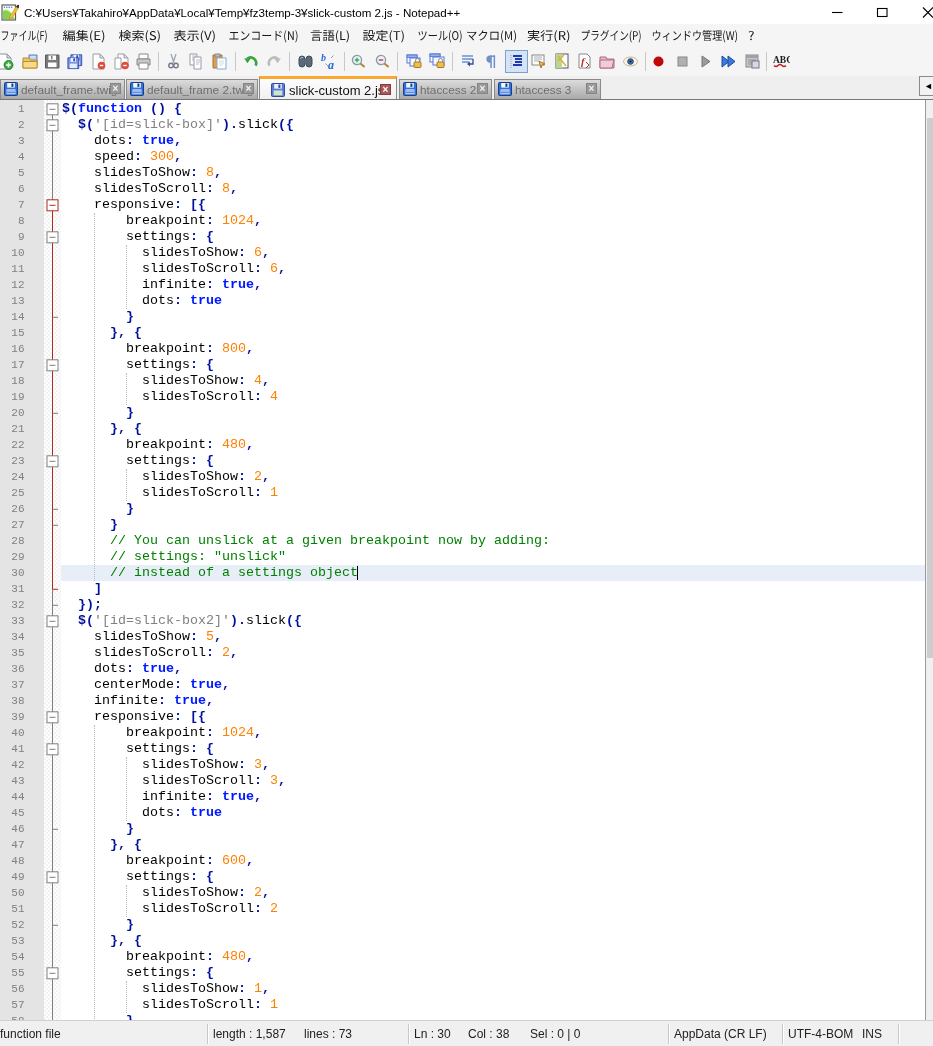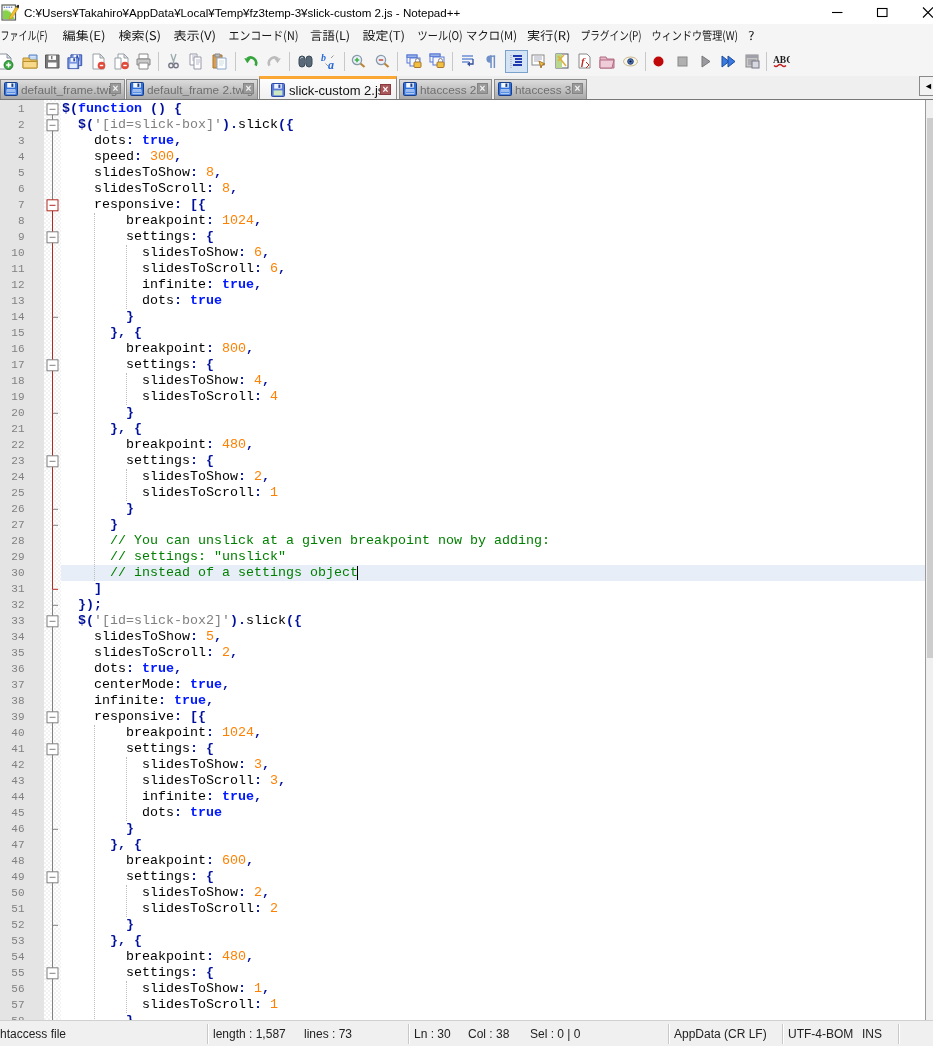--- a/index.html
+++ b/index.html
@@ -286,21 +286,21 @@
       <svg class="fi" width="14" height="14" viewBox="0 0 14 14">
         <rect x="0.5" y="0.5" width="13" height="13" rx="1" fill="#2f6fd8" stroke="#1a3f88"></rect>
         <rect x="3.2" y="1" width="7.6" height="4.6" fill="#f4f8ff"></rect>
         <rect x="7.4" y="1.5" width="2" height="3.4" fill="#1a3f88"></rect>
         <rect x="2.6" y="7.4" width="8.8" height="5" fill="#eef4ff"></rect>
         <path d="M3 9h8M3 10.6h8M3 12.2h8" stroke="#4a84e0"></path>
       </svg>
       <span class="tl">htaccess 2</span>
       <span class="tx">×</span>
     </div>
-    <div class="tab" style="left:494px;width:93px">
+    <div class="tab" style="left:494px;width:107px">
       <svg class="fi" width="14" height="14" viewBox="0 0 14 14">
         <rect x="0.5" y="0.5" width="13" height="13" rx="1" fill="#2f6fd8" stroke="#1a3f88"></rect>
         <rect x="3.2" y="1" width="7.6" height="4.6" fill="#f4f8ff"></rect>
         <rect x="7.4" y="1.5" width="2" height="3.4" fill="#1a3f88"></rect>
         <rect x="2.6" y="7.4" width="8.8" height="5" fill="#eef4ff"></rect>
         <path d="M3 9h8M3 10.6h8M3 12.2h8" stroke="#4a84e0"></path>
       </svg>
       <span class="tl">htaccess 3</span>
       <span class="tx">×</span>
     </div>
@@ -469,21 +469,21 @@
       <line x1="52.5" y1="505.3" x2="58.0" y2="505.3" stroke="#808080"></line>
       <line x1="52.5" y1="729.3" x2="58.0" y2="729.3" stroke="#808080"></line>
       <line x1="52.5" y1="825.3" x2="58.0" y2="825.3" stroke="#808080"></line>
       <line x1="52.5" y1="489.3" x2="58.0" y2="489.3" stroke="#b02820"></line>
     </svg>
 <div id="caret"></div>
 <div id="sbar"></div>
 <div id="sthumb"></div>
 </div>
 <div id="statusbar">
-<span class="st" style="left:0px">htaccess file</span>
+<span class="st" style="left:0px">function file</span>
 <span class="ssep" style="left:207px"></span>
 <span class="st" style="left:213px">length : 1,587</span>
 <span class="st" style="left:304px">lines : 73</span>
 <span class="ssep" style="left:408px"></span>
 <span class="st" style="left:414px">Ln : 30</span>
 <span class="st" style="left:468px">Col : 38</span>
 <span class="st" style="left:530px">Sel : 0 | 0</span>
 <span class="ssep" style="left:668px"></span>
 <span class="st" style="left:674px">AppData (CR LF)</span>
 <span class="ssep" style="left:782px"></span>

